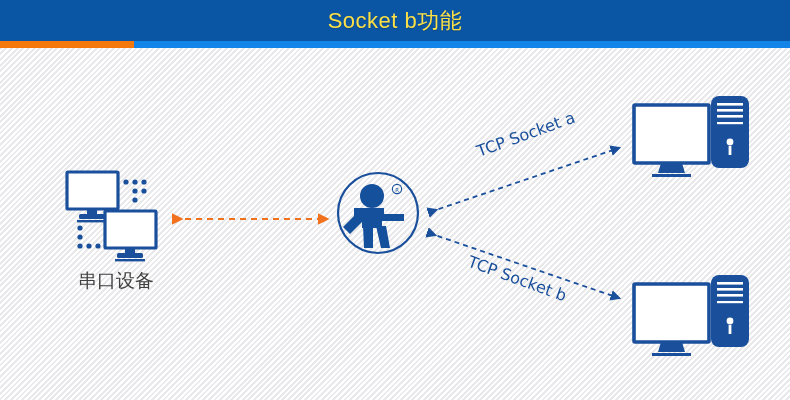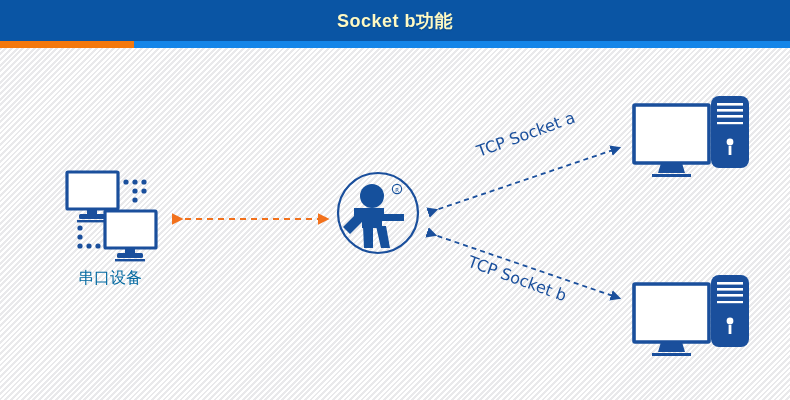--- a/index.html
+++ b/index.html
@@ -30,23 +30,23 @@
     top: 0;
     width: 790px;
     height: 41px;
     background: #0a55a4;
     display: flex;
     align-items: center;
     justify-content: center;
     box-sizing: border-box;
   }
   .header-title {
-    color: #fef9c3;
-    font-size: 18px;
-    font-weight: bold;
+    color: #fde047;
+    font-size: 22px;
+    font-weight: normal;
     letter-spacing: 0.5px;
     line-height: 1;
     white-space: nowrap;
     text-shadow: 0 1px 1px rgba(0,0,0,0.18);
   }
 
   .accent-strip {
     position: absolute;
     left: 0;
     top: 41px;
@@ -88,22 +88,22 @@
     left: 0;
     top: 0;
     width: 790px;
     height: 400px;
     pointer-events: none;
   }
 
   
   .node-label {
     position: absolute;
-    color: #0369a1;
-    font-size: 16px;
+    color: #404040;
+    font-size: 19px;
     white-space: nowrap;
     font-family: Liberation Sans, sans-serif;
   }
   #serial-device-label {
     left: 78px;
     top: 268px;
   }
 
   .link-label {
     position: absolute;

